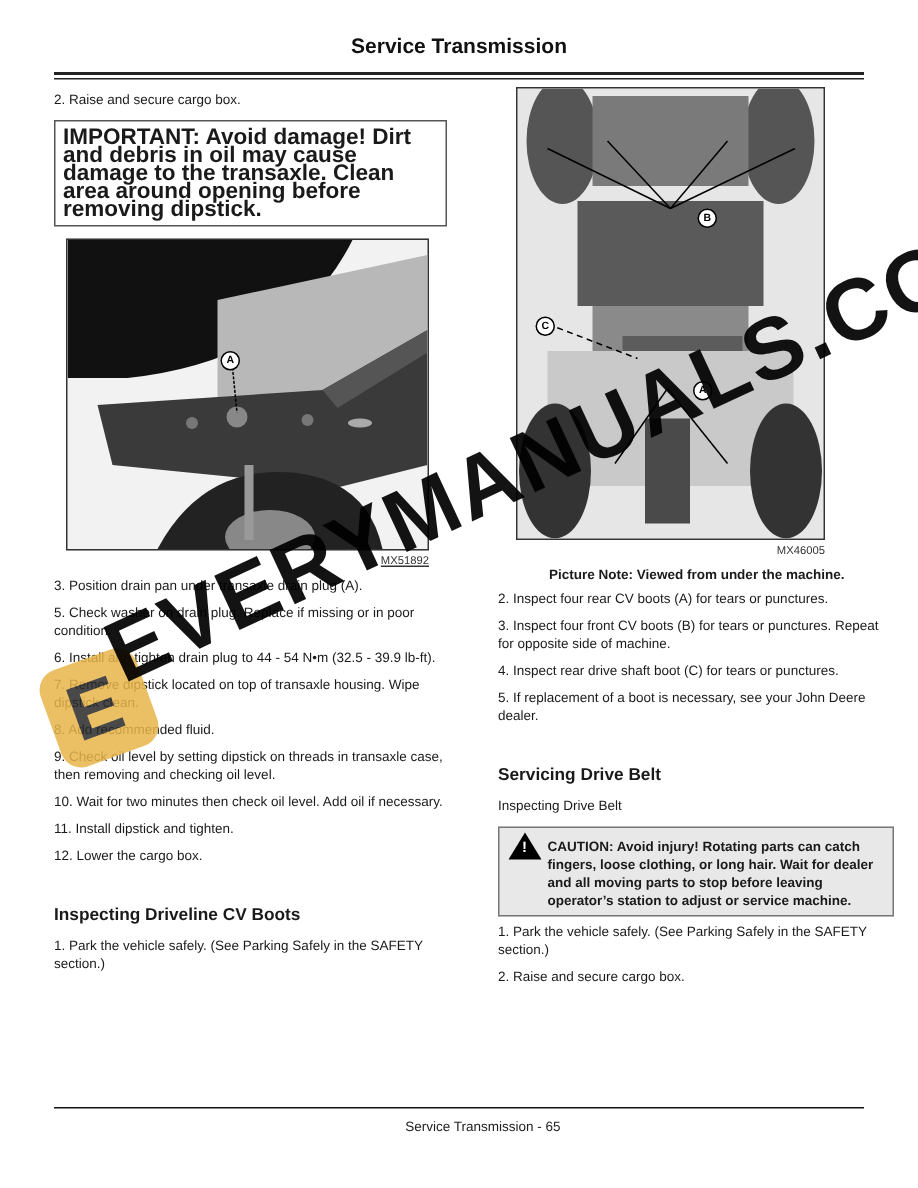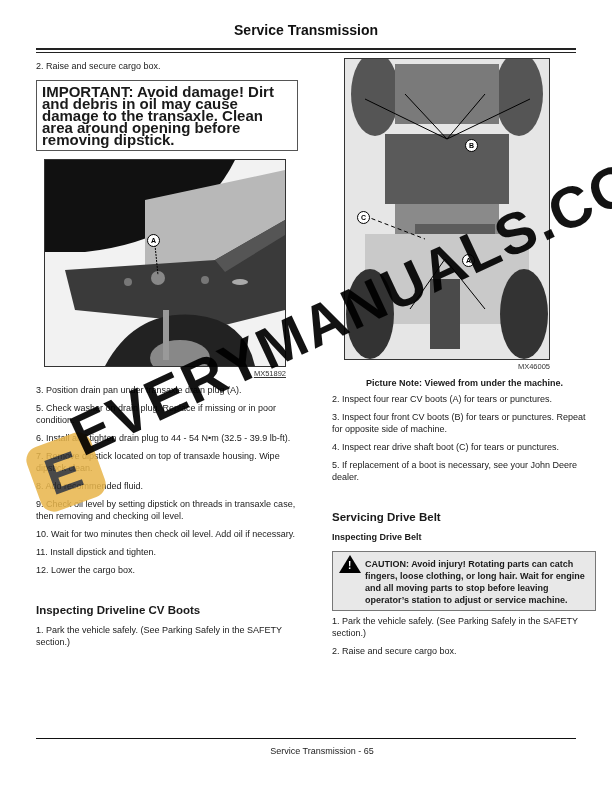--- a/index.html
+++ b/index.html
@@ -11,21 +11,21 @@
     .col-left { left: 36px; top: 60px; width: 262px; }
     .col-right { left: 332px; top: 60px; width: 265px; }
     p.step { margin: 0 0 6px 0; }
     .important-box { border: 1px solid #555; padding: 5px 5px 4px 5px; margin: 8px 0 8px 0; font-weight: bold; font-size: 15px; line-height: 12px; width: 250px; background: #fff; }
     .figure { position: relative; border: 1px solid #333; background: #ddd; overflow: hidden; }
     .fig-left { margin-left: 8px; width: 240px; height: 206px; }
     .fig-right { margin-left: 12px; width: 204px; height: 300px; margin-top: -2px; }
     .fig-id { text-align: right; font-size: 7.5px; color: #333; margin: 1px 0 4px 0; }
     .callout { position: absolute; width: 11px; height: 11px; border-radius: 50%; background: #fff; border: 1px solid #000; font-size: 7px; font-weight: bold; line-height: 11px; text-align: center; color: #000; }
     .section-heading { font-size: 11.5px; font-weight: bold; margin: 28px 0 8px 0; }
-    .sub-heading { font-size: 9px; font-weight: bold; margin: 0 0 8px 0; }
+    .sub-heading { font-size: 9px; font-weight: normal; margin: 0 0 8px 0; }
     .picture-note { font-weight: bold; text-align: center; margin: 0 0 4px 0; }
     .caution-box { border: 1px solid #777; background: #e8e8e8; padding: 6px 6px 4px 6px; font-weight: bold; font-size: 9px; line-height: 12px; width: 250px; margin-bottom: 4px; position: relative; }
     .caution-box .warn { display: inline-block; width: 0; height: 0; border-left: 11px solid transparent; border-right: 11px solid transparent; border-bottom: 18px solid #000; position: absolute; left: 6px; top: 3px; }
     .caution-box .warn-mark { position: absolute; left: 15px; top: 8px; color: #fff; font-size: 10px; font-weight: bold; }
     .caution-text { padding-left: 26px; }
     .footer-rule { position: absolute; top: 738px; left: 36px; width: 540px; height: 1px; background: #111; }
     .footer-text { position: absolute; top: 746px; left: 16px; width: 612px; text-align: center; font-size: 9px; color: #222; }
     .watermark { position: absolute; left: 60px; top: 408px; font-size: 58px; font-weight: bold; color: #000; transform: rotate(-25deg); transform-origin: left top; letter-spacing: 2px; white-space: nowrap; pointer-events: none; opacity: 0.92; }
     .wm-logo { position: absolute; left: 32px; top: 438px; width: 68px; height: 68px; border-radius: 14px; background: #e8b54a; opacity: 0.85; transform: rotate(-20deg); }
     .wm-logo span { position: absolute; left: 14px; top: 4px; font-size: 52px; font-weight: bold; color: #2a2a2a; }
@@ -108,21 +108,21 @@
   <p class="step">3. Inspect four front CV boots (B) for tears or punctures. Repeat for opposite side of machine.</p>
   <p class="step">4. Inspect rear drive shaft boot (C) for tears or punctures.</p>
   <p class="step">5. If replacement of a boot is necessary, see your John Deere dealer.</p>
 
   <div class="section-heading">Servicing Drive Belt</div>
   <div class="sub-heading">Inspecting Drive Belt</div>
 
   <div class="caution-box">
     <span class="warn"></span>
     <span class="warn-mark">!</span>
-    <div class="caution-text">CAUTION: Avoid injury! Rotating parts can catch fingers, loose clothing, or long hair. Wait for engine and all moving parts to stop before leaving operator’s station to adjust or service machine.</div>
+    <div class="caution-text">CAUTION: Avoid injury! Rotating parts can catch fingers, loose clothing, or long hair. Wait for dealer and all moving parts to stop before leaving operator’s station to adjust or service machine.</div>
   </div>
 
   <p class="step">1. Park the vehicle safely. (See Parking Safely in the SAFETY section.)</p>
   <p class="step">2. Raise and secure cargo box.</p>
 </div>
 
 <div class="footer-rule"></div>
 <div class="footer-text">Service Transmission - 65</div>
 
 <div class="wm-logo">

